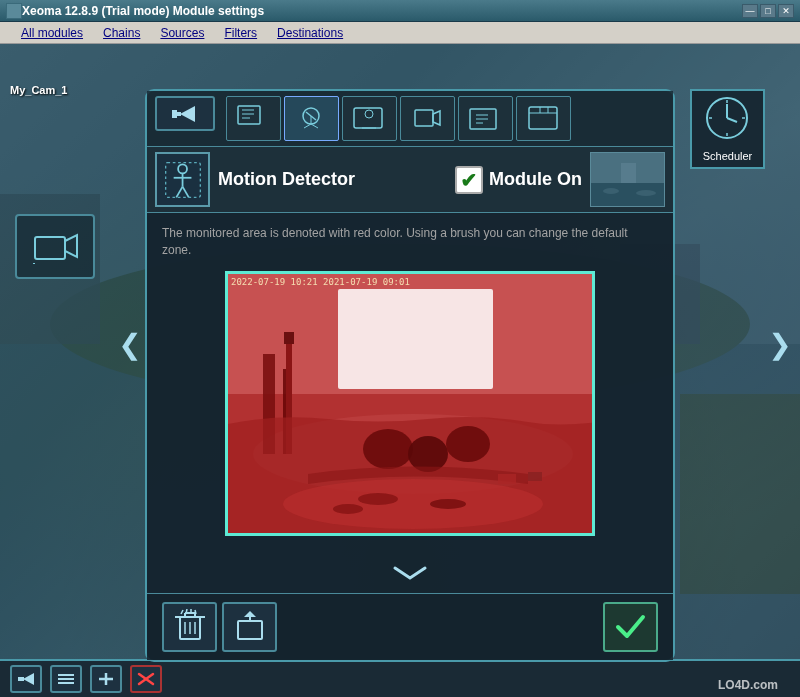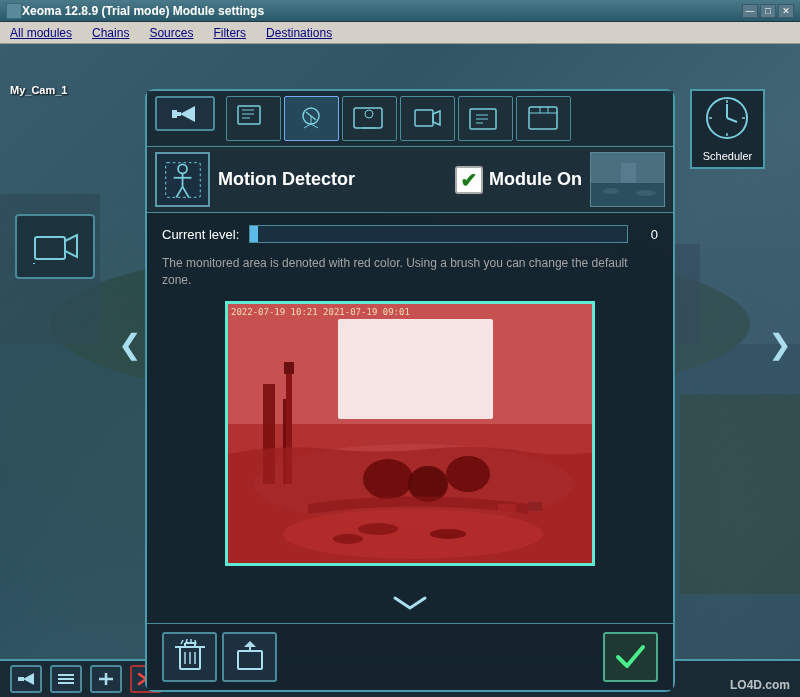--- a/index.html
+++ b/index.html
@@ -53,21 +53,21 @@
       justify-content: center;
       cursor: pointer;
     }
 
     
     .menu-bar {
       background: #d4d0c8;
       height: 22px;
       display: flex;
       align-items: center;
-      padding: 0 10px;
+      padding: 0 21px;
       gap: 20px;
       border-bottom: 1px solid #999;
     }
     .menu-item {
       color: #000080;
       font-size: 12px;
       text-decoration: underline;
       cursor: pointer;
     }
 
@@ -413,21 +413,21 @@
     }
     .status-btn.red {
       color: #ff4444;
       border-color: #aa3333;
     }
 
     
     .watermark {
       position: absolute;
       bottom: 5px;
-      right: 10px;
+      right: 22px;
       color: rgba(255,255,255,0.7);
       font-size: 12px;
       font-weight: bold;
     }
 
     
     .back-btn {
       width: 60px;
       height: 35px;
       background: rgba(30,50,65,0.9);
@@ -610,27 +610,20 @@
           <rect x="50" y="15" width="10" height="15" fill="#4a7080" opacity="0.8"></rect>
 
           <ellipse cx="20" cy="38" rx="8" ry="3" fill="#3a6070"></ellipse>
           <ellipse cx="55" cy="40" rx="10" ry="3" fill="#3a6070"></ellipse>
         </svg>
       </div>
     </div>
 
     <div class="panel-content">
 
-      <div class="current-level-row">
-        <span class="current-level-label">Current level:</span>
-        <div class="progress-bar-container">
-          <div class="progress-bar-fill" style="width:2%"></div>
-        </div>
-        <span class="progress-value">0</span>
-      </div>
 
       <div class="description-text">The monitored area is denoted with red color. Using a brush you can change the default zone.</div>
 
       <div class="motion-image-container">
 
         <svg width="370" height="265" style="position:absolute;top:0;left:0">
 
           <rect width="370" height="265" fill="#c04040"></rect>
 
           <rect x="0" y="0" width="370" height="120" fill="#c85555" opacity="0.8"></rect>

